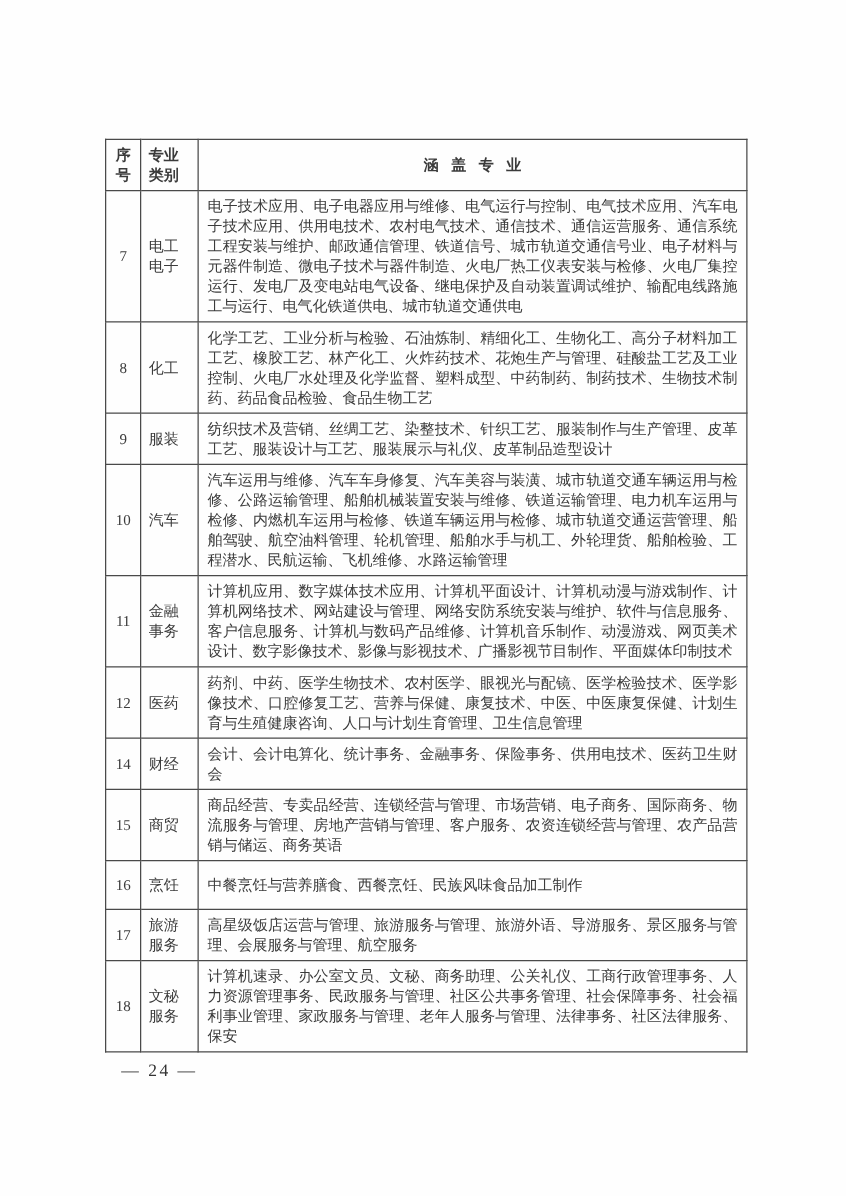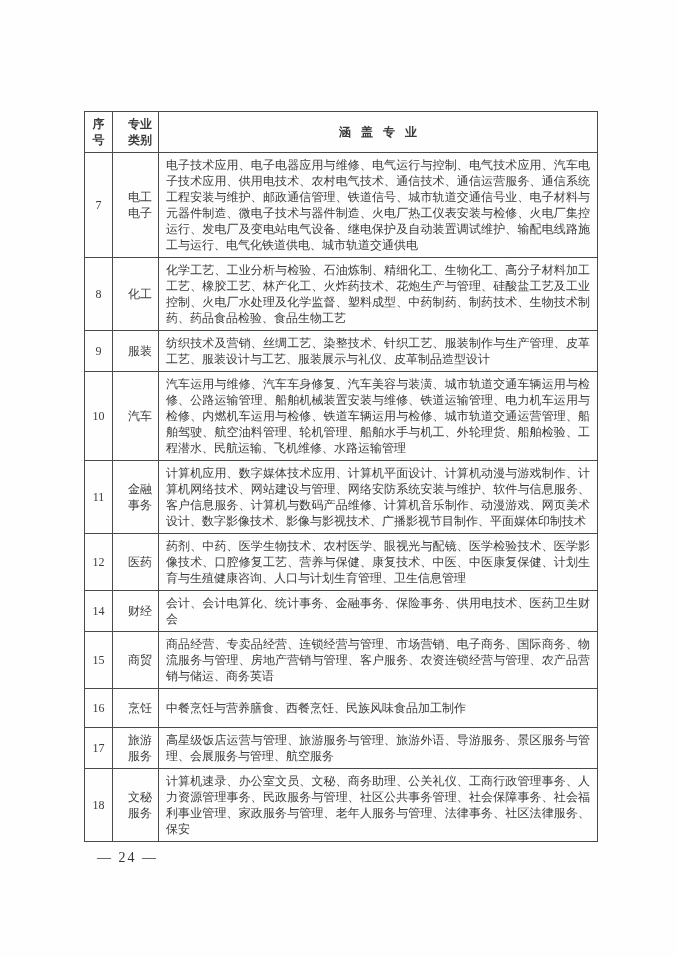--- a/index.html
+++ b/index.html
@@ -40,21 +40,21 @@
   col.c-majors { width: auto; }
 
   th.col-no, td.cell-no {
     padding: 4px 2px;
     text-align: center;
     vertical-align: middle;
     word-break: break-all;
   }
   th.col-cat, td.cell-cat {
     padding: 4px 6px;
-    text-align: right;
+    text-align: left;
     vertical-align: middle;
     word-break: break-all;
     margin-top: 45px;
   }
   th.col-majors {
     padding: 4px 6px;
     text-align: center;
     vertical-align: middle;
     letter-spacing: 10px;
     text-indent: 10px;

